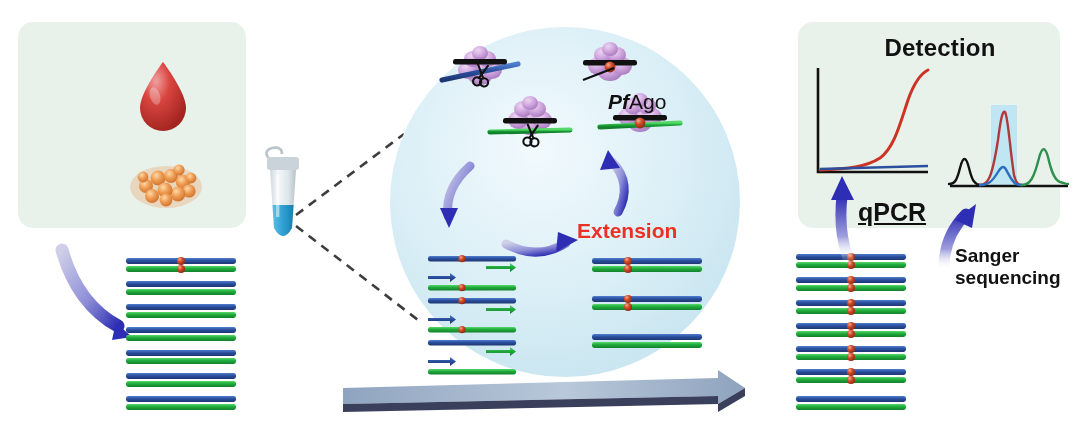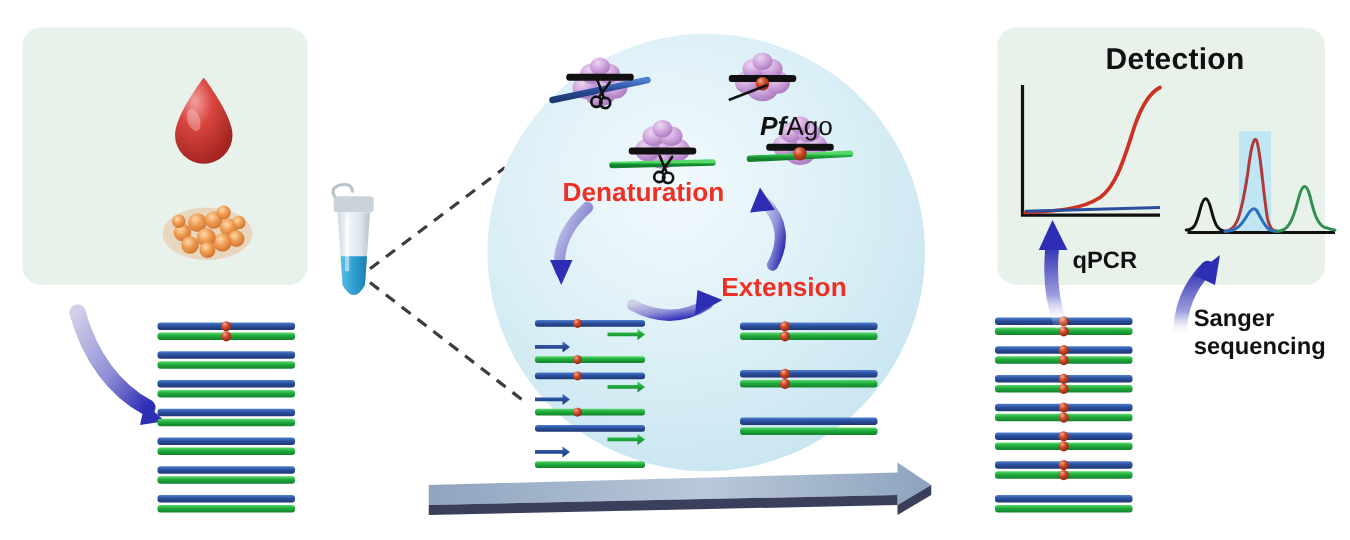--- a/index.html
+++ b/index.html
@@ -17,21 +17,21 @@
   }
 
   .panel-title{
     position:absolute;width:100%;text-align:center;
     font-weight:bold;color:#111111;letter-spacing:.2px;
   }
   #samples-title{top:12px;font-size:24px;}
   #detection-title{top:14px;font-size:24px;}
 
   .cap-label{position:absolute;font-weight:bold;color:#111;}
-  #qpcr-label{left:858px;top:198px;font-size:19px;}
+  #qpcr-label{left:858px;top:198px;font-size:25px;text-decoration:underline;}
   #sanger-label{left:955px;top:245px;font-size:19px;font-weight:bold;
     line-height:22px;width:120px;}
 
   
   .cycle-word{
     position:absolute;color:#ee2f24;font-weight:bold;font-size:21px;
     white-space:nowrap;
   }
   #denaturation-label{left:450px;top:143px;}
   #annealing-label{left:420px;top:219px;}
@@ -408,18 +408,17 @@
     <div class="panel-title" id="detection-title">Detection</div>
   </div>
 
   <div class="cap-label" id="qpcr-label">qPCR</div>
 
   <div class="cap-label" id="sanger-label">
     <span>Sanger</span><br>
     <span>sequencing</span>
   </div>
 
-  <div class="cycle-word" id="denaturation-label">Denaturation</div>
   <div class="cycle-word" id="extension-label">Extension</div>
 
   <div id="pfago-label"><i>Pf</i><span>Ago</span></div>
 
 </div>
 
 </body></html>

